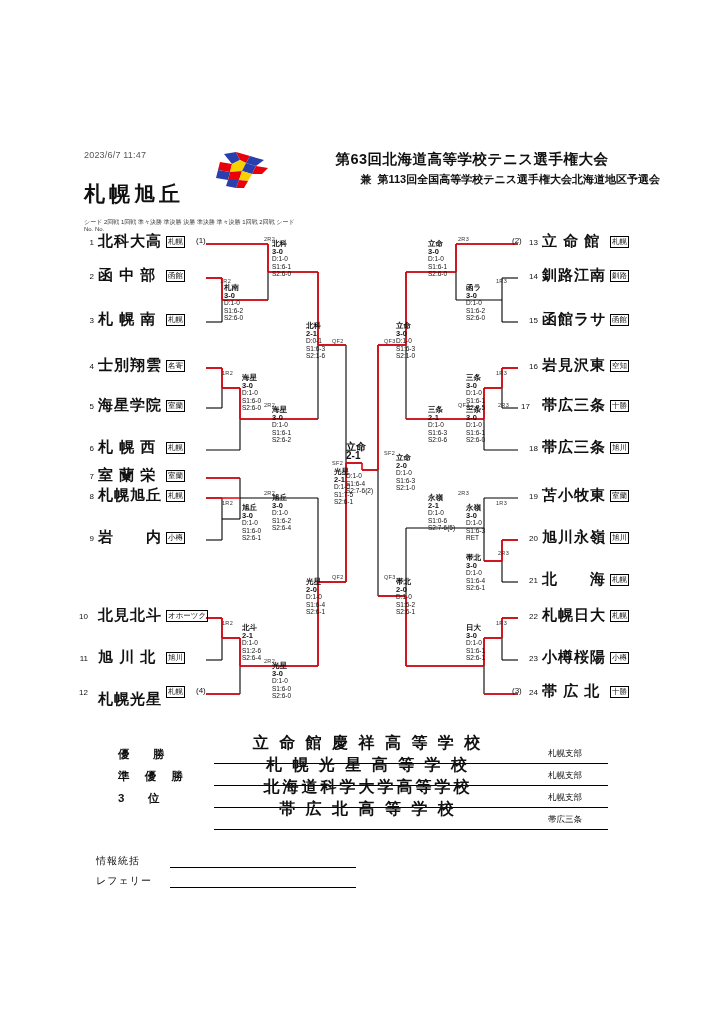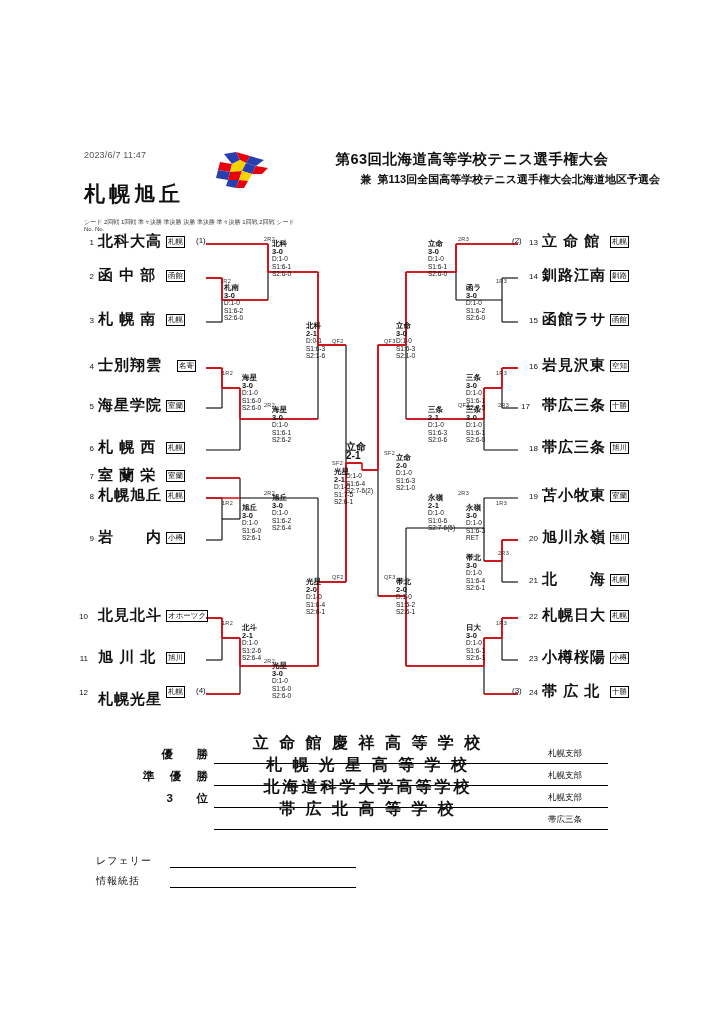--- a/index.html
+++ b/index.html
@@ -70,21 +70,21 @@
   .roundlab{
     position:absolute;font-size:5.5px;color:#333;letter-spacing:.3px;
   }
 
   
   .results{position:absolute;left:118px;top:742px;width:490px;}
   .res-row{
     position:relative;height:22px;display:flex;align-items:flex-end;
   }
   .res-rank{
-    width:96px;text-align:right;font-size:11.5px;font-weight:bold;
+    width:96px;text-align:left;font-size:11.5px;font-weight:bold;
     letter-spacing:6px;padding-bottom:2px;
   }
   .res-name{
     flex:1;text-align:center;font-size:16px;font-weight:bold;
     letter-spacing:3px;border-bottom:1px solid #000;padding-bottom:9px;
   }
   .res-branch{
     width:86px;text-align:center;font-size:8.5px;padding-bottom:3px;
     border-bottom:1px solid #000;
   }
@@ -277,21 +277,21 @@
     <div class="seedno" style="left:80px;top:62px;">2</div>
     <div class="team" style="left:98px;top:56px;">函 中 部</div>
     <div class="pref" style="left:166px;top:60px;">函館</div>
 
     <div class="seedno" style="left:80px;top:106px;">3</div>
     <div class="team" style="left:98px;top:100px;">札 幌 南</div>
     <div class="pref" style="left:166px;top:104px;">札幌</div>
 
     <div class="seedno" style="left:80px;top:152px;">4</div>
     <div class="team" style="left:98px;top:146px;">士別翔雲</div>
-    <div class="pref" style="left:166px;top:150px;margin-left:11px;">名寄</div>
+    <div class="pref" style="left:166px;top:150px;">名寄</div>
 
     <div class="seedno" style="left:80px;top:192px;">5</div>
     <div class="team" style="left:98px;top:186px;">海星学院</div>
     <div class="pref" style="left:166px;top:190px;">室蘭</div>
 
     <div class="seedno" style="left:80px;top:234px;">6</div>
     <div class="team" style="left:98px;top:228px;">札 幌 西</div>
     <div class="pref" style="left:166px;top:232px;">札幌</div>
 
     <div class="seedno" style="left:80px;top:262px;">7</div>
@@ -605,22 +605,22 @@
     </div>
     <div class="res-row">
       <div class="res-rank"></div>
       <div class="res-name">帯 広 北 高 等 学 校</div>
       <div class="res-branch">帯広三条</div>
     </div>
   </div>
 
   <div class="footer">
     <div class="f-row">
+      <div class="f-lab">情報統括</div>
+      <div class="f-line"></div>
+    </div>
+    <div class="f-row">
       <div class="f-lab">レフェリー</div>
       <div class="f-line"></div>
     </div>
-    <div class="f-row">
-      <div class="f-lab">情報統括</div>
-      <div class="f-line"></div>
-    </div>
   </div>
 
 </div>
 
 </body></html>

